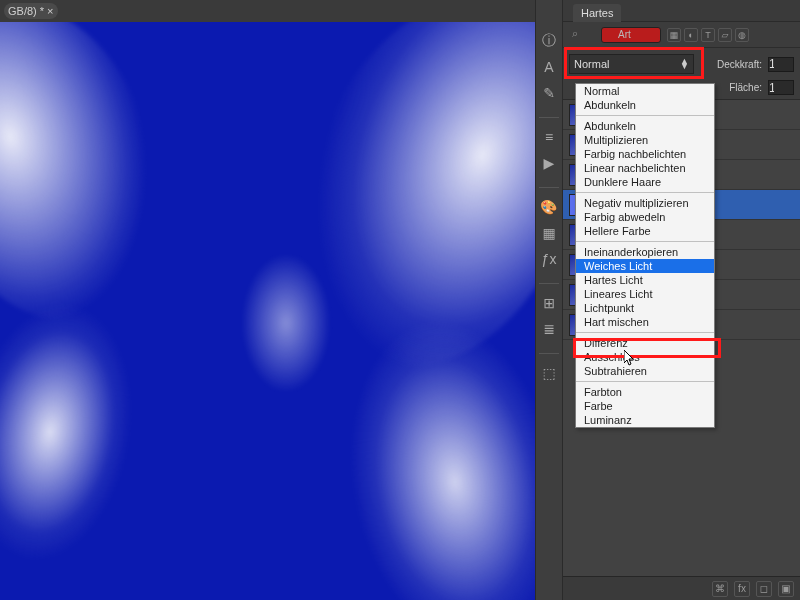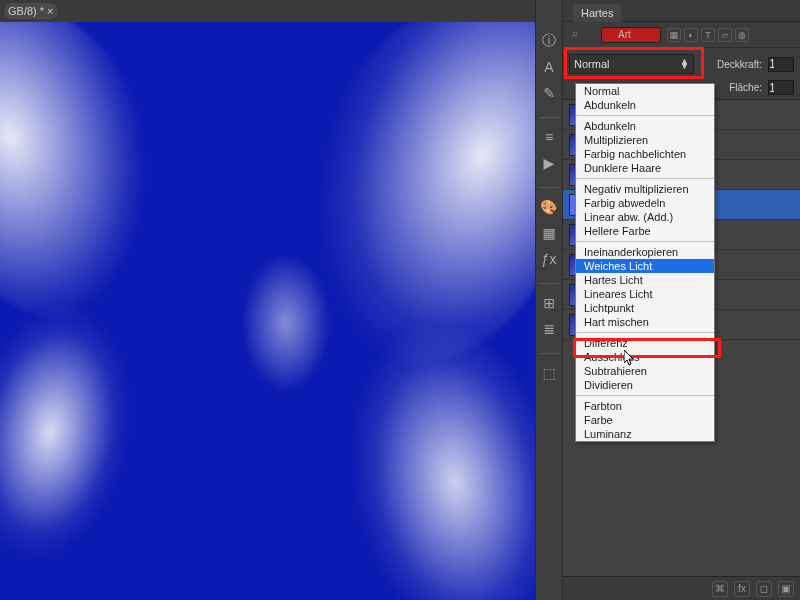--- a/index.html
+++ b/index.html
@@ -176,38 +176,37 @@
   </div>
 </div>
 
 <div class="dropdown" id="dropdown">
     <div class="dd-item">Normal</div>
     <div class="dd-item">Abdunkeln</div>
     <div class="dd-sep"></div>
     <div class="dd-item">Abdunkeln</div>
     <div class="dd-item">Multiplizieren</div>
     <div class="dd-item">Farbig nachbelichten</div>
+    <div class="dd-item">Linear nachbelichten</div>
     <div class="dd-item">Dunklere Haare</div>
     <div class="dd-sep"></div>
     <div class="dd-item">Negativ multiplizieren</div>
     <div class="dd-item">Farbig abwedeln</div>
-    <div class="dd-item">Linear abw. (Add.)</div>
     <div class="dd-item">Hellere Farbe</div>
     <div class="dd-sep"></div>
     <div class="dd-item">Ineinanderkopieren</div>
     <div class="dd-item hl">Weiches Licht</div>
     <div class="dd-item">Hartes Licht</div>
     <div class="dd-item">Lineares Licht</div>
     <div class="dd-item">Lichtpunkt</div>
     <div class="dd-item">Hart mischen</div>
     <div class="dd-sep"></div>
     <div class="dd-item">Differenz</div>
     <div class="dd-item">Ausschluss</div>
     <div class="dd-item">Subtrahieren</div>
-    <div class="dd-item">Dividieren</div>
     <div class="dd-sep"></div>
     <div class="dd-item">Farbton</div>
     <div class="dd-item">Farbe</div>
     <div class="dd-item">Luminanz</div>
   </div>
 <div class="red-box-hl"></div>
 <div class="cursor">
   <svg viewBox="0 0 12 16">
       <path d="M0 0 L0 13 L3 10 L5 15 L7 14 L5 9 L9 9 Z" fill="#fff" stroke="#000" stroke-width="1"></path>
     </svg>

